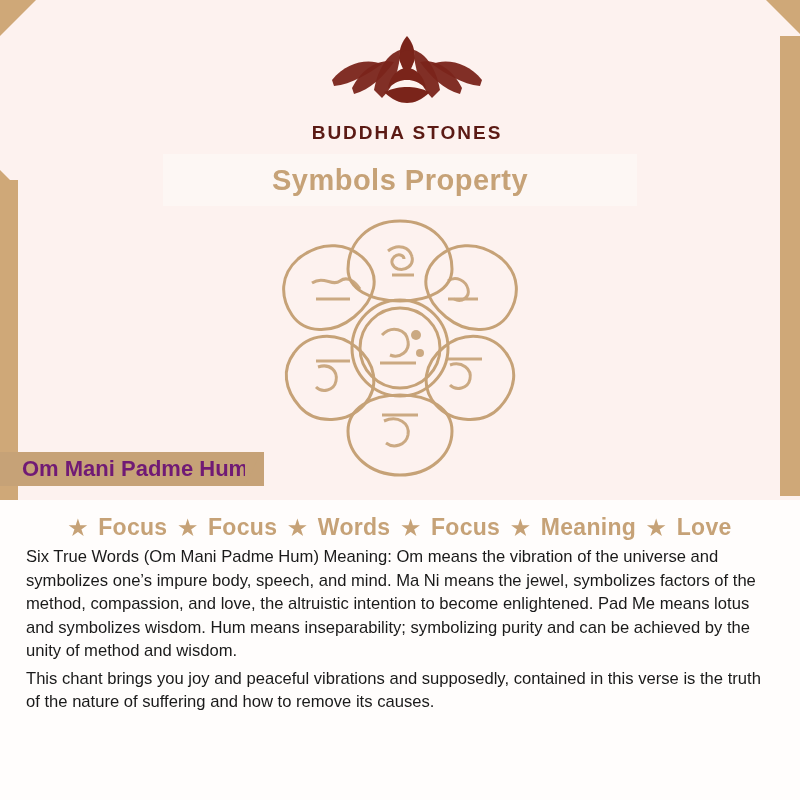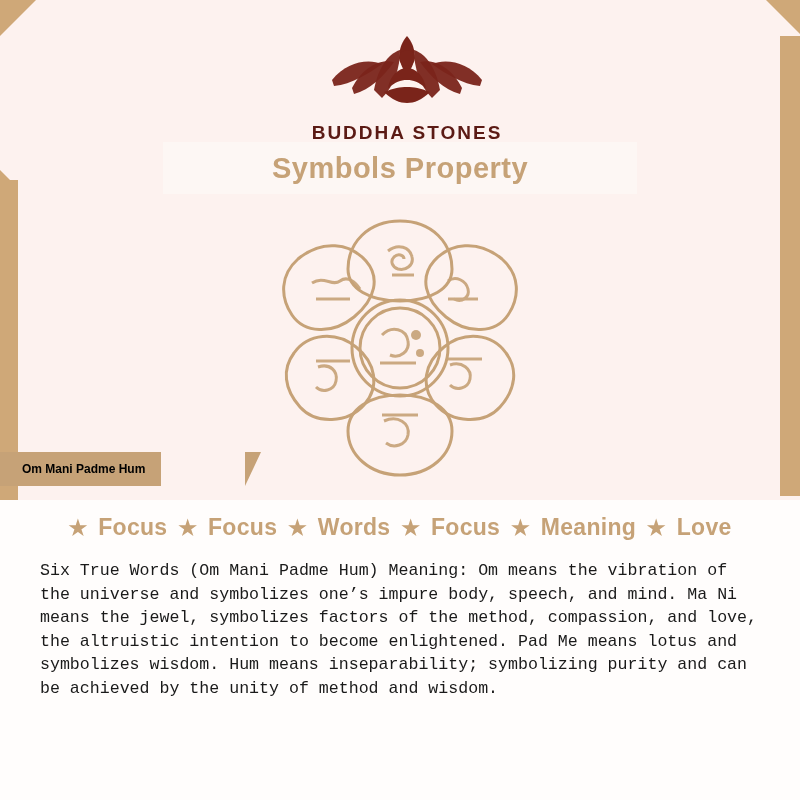--- a/index.html
+++ b/index.html
@@ -73,21 +73,21 @@
     font-size: 19px;
     font-weight: bold;
     letter-spacing: 2px;
     color: #5b1a14;
     font-family: "Liberation Sans", sans-serif;
   }
 
   
   .title-bar {
     position: absolute;
-    top: 142px;
+    top: 154px;
     left: 163px;
     width: 474px;
     height: 52px;
     background: #fdf7f4;
     display: flex;
     align-items: center;
     justify-content: center;
   }
   .title-text {
     font-size: 29px;
@@ -107,22 +107,22 @@
     justify-content: center;
   }
 
   
   .ribbon {
     position: absolute;
     left: 0;
     top: 452px;
     height: 34px;
     background: #c6a277;
-    color: #000000;
-    font-size: 12px;
+    color: #701a75;
+    font-size: 22px;
     font-weight: bold;
     display: flex;
     align-items: center;
     padding: 0 16px 0 22px;
   }
   .ribbon-tail {
     position: absolute;
     left: 245px;
     top: 452px;
     width: 0; height: 0;
@@ -154,21 +154,21 @@
     margin: 0 2px;
   }
   .kw-word { margin: 0 2px; }
   .body-text {
     margin: 2px 18px 0 22px;
     font-size: 16.6px;
     line-height: 1.42;
     color: #1a1a1a;
     text-align: left;
   }
-  .body-text p { margin: 18px; font-family: Liberation Mono, monospace; }
+  .body-text p { margin: 4px; }
 </style>
 </head>
 <body>
 
 <div class="page">
 
   <div class="corner-tl"></div>
   <div class="corner-tr"></div>
   <div class="edge-left-notch"></div>
   <div class="edge-left-band"></div>
@@ -268,16 +268,17 @@
       <span class="kw-star">★</span>
       <span class="kw-word">Focus</span>
       <span class="kw-star">★</span>
       <span class="kw-word">Meaning</span>
       <span class="kw-star">★</span>
       <span class="kw-word">Love</span>
     </div>
 
     <div class="body-text">
       <p>Six True Words (Om Mani Padme Hum) Meaning: Om means the vibration of the universe and symbolizes one’s impure body, speech, and mind. Ma Ni means the jewel, symbolizes factors of the method, compassion, and love, the altruistic intention to become enlightened. Pad Me means lotus and symbolizes wisdom. Hum means inseparability; symbolizing purity and can be achieved by the unity of method and wisdom.</p>
+      <p>This chant brings you joy and peaceful vibrations and supposedly, contained in this verse is the truth of the nature of suffering and how to remove its causes.</p>
     </div>
 
   </div>
 </div>
 
 </body></html>

